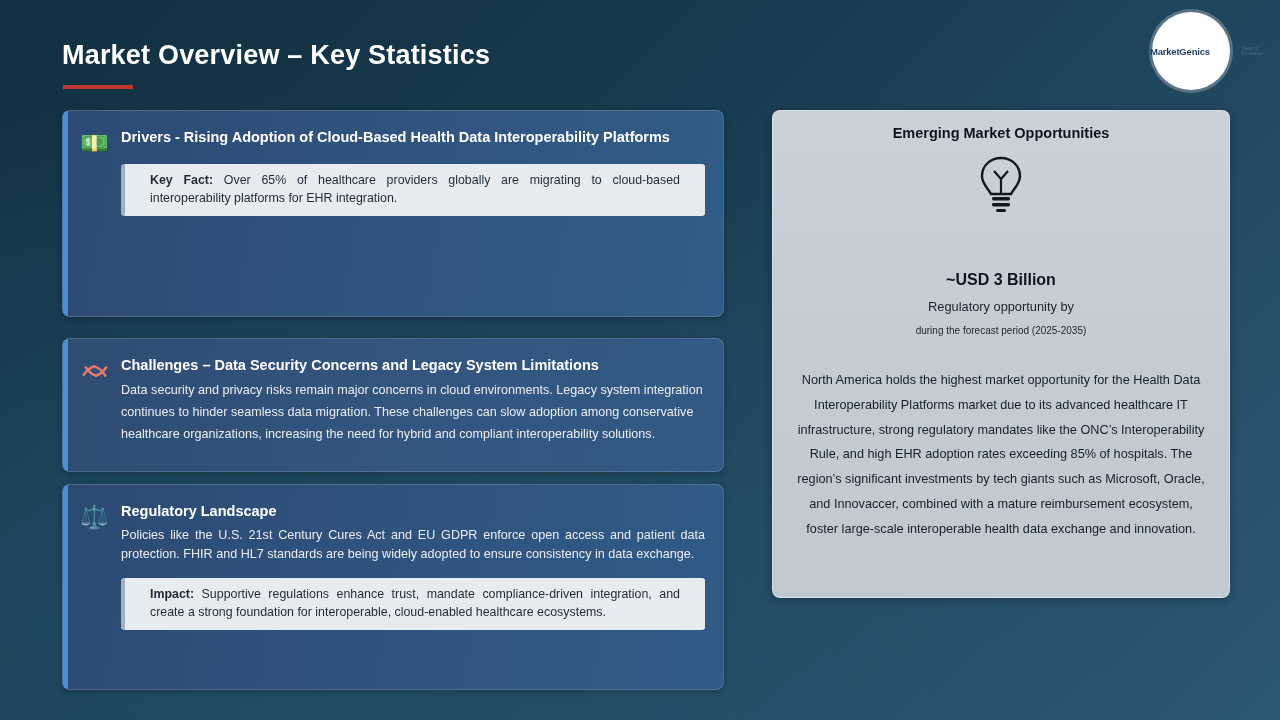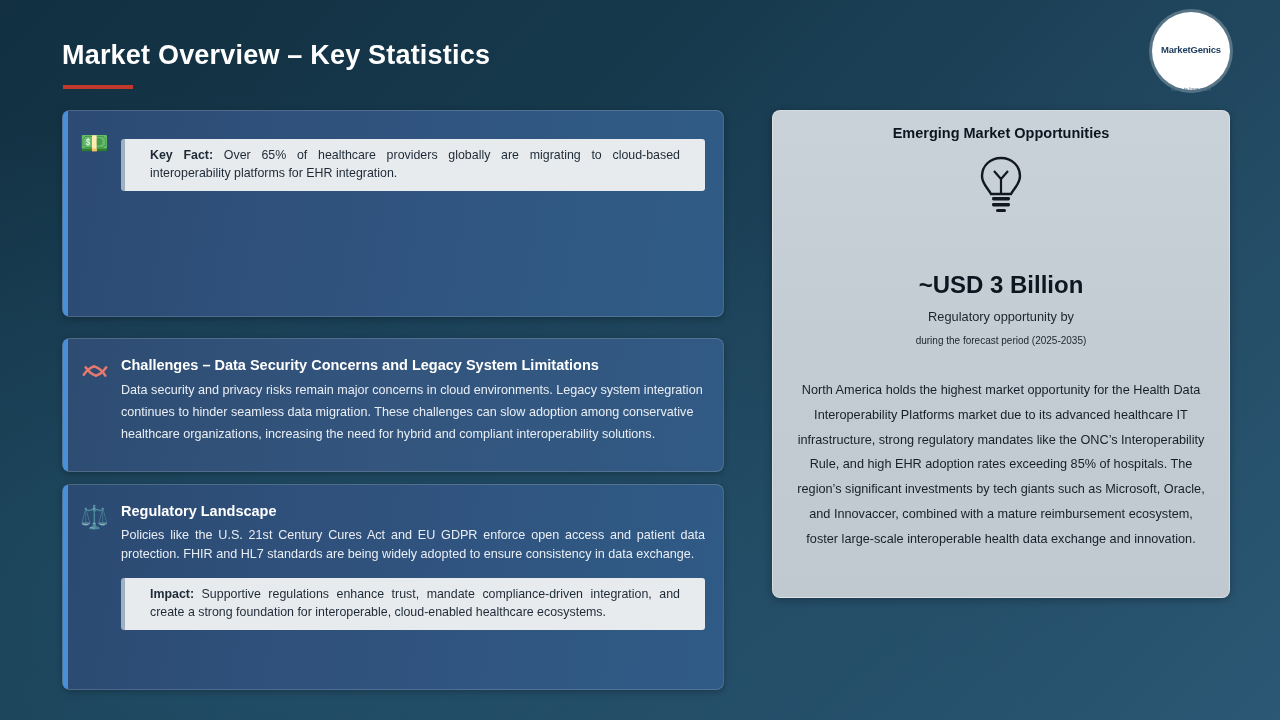--- a/index.html
+++ b/index.html
@@ -29,21 +29,21 @@
   .title-underline {
     position: absolute; left: 63px; top: 85px;
     width: 70px; height: 4px; background: #c0392b;
   }
 
   
   .logo {
     position: absolute; right: 50px; top: 12px;
     width: 78px; height: 78px; border-radius: 50%;
     background: #ffffff;
-    display: flex; flex-direction: column;
+    display: flex; flex-direction: row;
     align-items: center; justify-content: center;
     box-shadow: 0 0 0 3px rgba(255,255,255,0.25);
     gap: 32px;
   }
   .logo-mark { width: 26px; height: 20px; }
   .logo-text {
     font-size: 9.5px; font-weight: bold; color: #1b3a5c;
     margin-top: 1px; letter-spacing: -0.2px;
   }
   .logo-sub { font-size: 4.6px; color: #4a6b88; letter-spacing: 0.1px; }
@@ -104,21 +104,21 @@
     background: linear-gradient(180deg, #c9d2d8 0%, #c3ccd3 50%, #c0c9d0 100%);
     border: 1px solid rgba(255,255,255,0.35);
     border-radius: 8px;
     padding: 14px 16px;
     color: #111820;
     text-align: center;
     box-shadow: 0 2px 8px rgba(0,0,0,0.28);
   }
   .rp-title { font-size: 14.5px; font-weight: bold; color: #0d1620; }
   .bulb { margin: 14px auto 10px; width: 54px; height: 58px; }
-  .rp-value { font-size: 24px; font-weight: bold; margin-top: 44px; color: #0d1620; }
+  .rp-value { font-size: 16px; font-weight: bold; margin-top: 44px; color: #0d1620; }
   .rp-caption { font-size: 12.8px; margin-top: 10px; color: #1b242c; }
   .rp-region { font-size: 17.5px; font-weight: bold; margin-top: 14px; color: #0d1620; }
   .rp-period { font-size: 10px; margin-top: 11px; color: #1b242c; }
   .rp-para {
     margin-top: 32px;
     font-size: 12.7px; line-height: 1.95; color: #16202a;
     padding: 0 6px;
   }
 </style>
 </head>
@@ -138,20 +138,21 @@
     <path d="M13 3.5 L5 12 M13 3.5 L21 12 M5 12 L13 17 M21 12 L13 17" stroke="#2f7fc1" stroke-width="1" fill="none"></path>
   </svg>
   <div class="logo-text">MarketGenics</div>
   <div class="logo-sub">Ideas to Innovation</div>
 </div>
 
 <div class="left-col">
 
   <div class="card card-1">
     <div class="card-icon">💵</div>
+    <div class="card-title">Drivers - Rising Adoption of Cloud-Based Health Data Interoperability Platforms</div>
     <div class="callout">
       <b>Key Fact:</b>
       <span>Over 65% of healthcare providers globally are migrating to cloud-based interoperability platforms for EHR integration.</span>
     </div>
   </div>
 
   <div class="card card-2">
     <div class="card-icon">
       <svg viewBox="0 0 32 32" width="30" height="30">
         <path d="M4 20 C8 14, 12 12, 15 11" stroke="#e87a6d" stroke-width="2.6" fill="none" stroke-linecap="round"></path>

